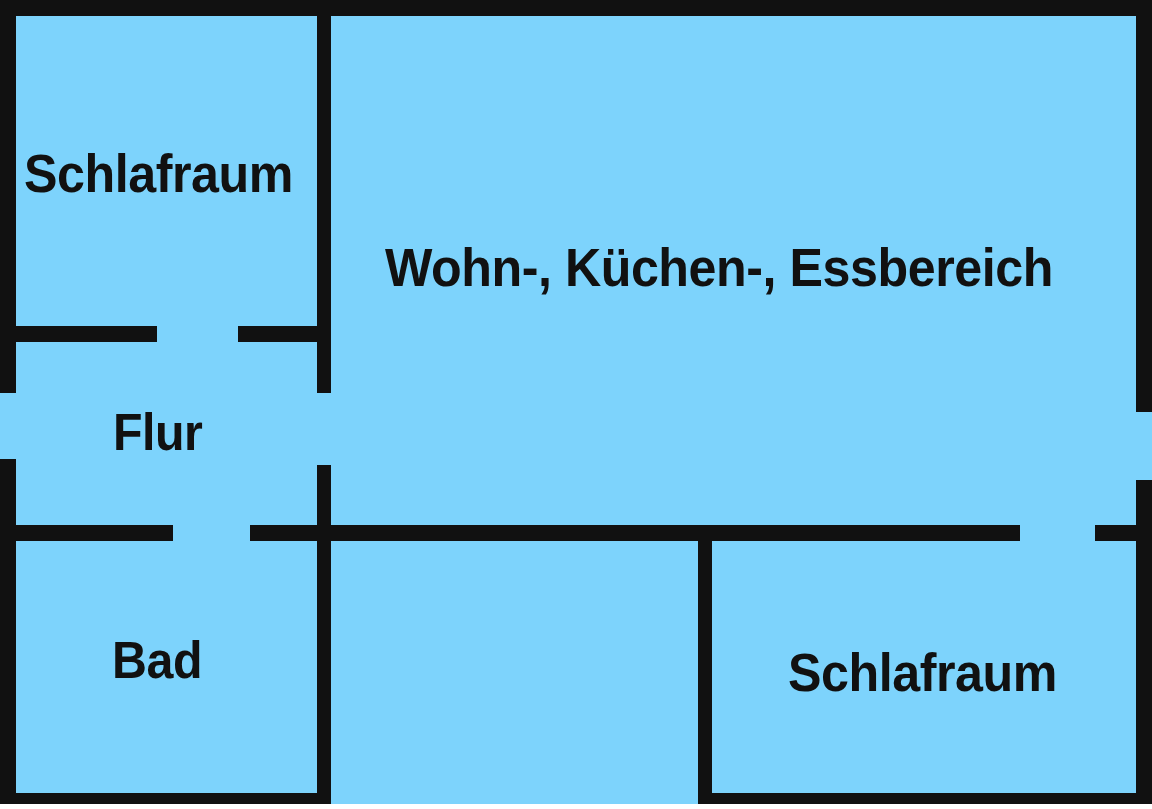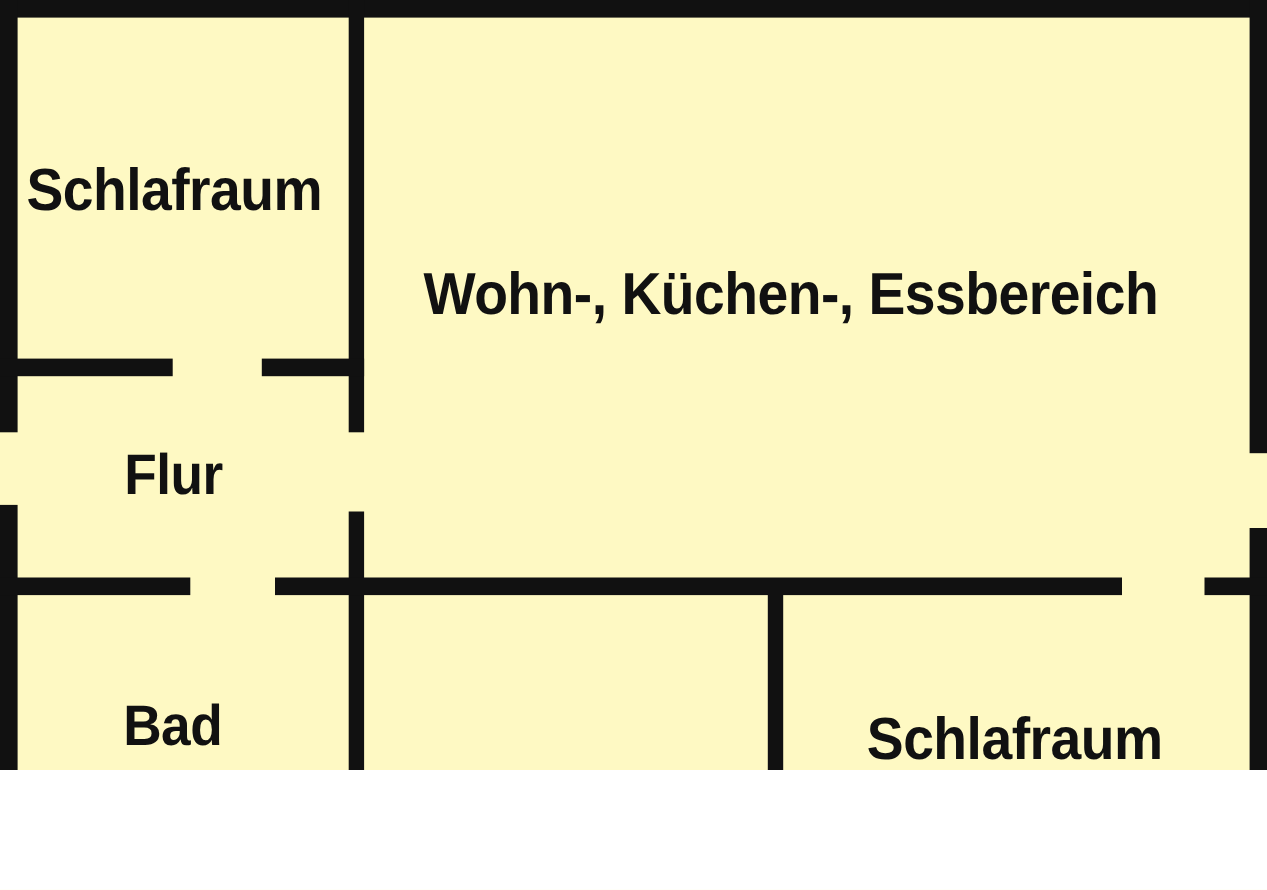--- a/index.html
+++ b/index.html
@@ -6,22 +6,22 @@
     margin: 0;
     padding: 0;
     background: #ffffff;
   }
   body {
     font-family: "Liberation Sans", sans-serif;
   }
   #floorplan {
     position: relative;
     width: 1152px;
-    height: 700px;
-    background: #fef9c3;
+    height: 804px;
+    background: #7dd3fc;
     overflow: hidden;
   }
   .wall {
     position: absolute;
     background: #111111;
   }
   .room-label {
     position: absolute;
     color: #111111;
     font-family: "Liberation Sans", sans-serif;

